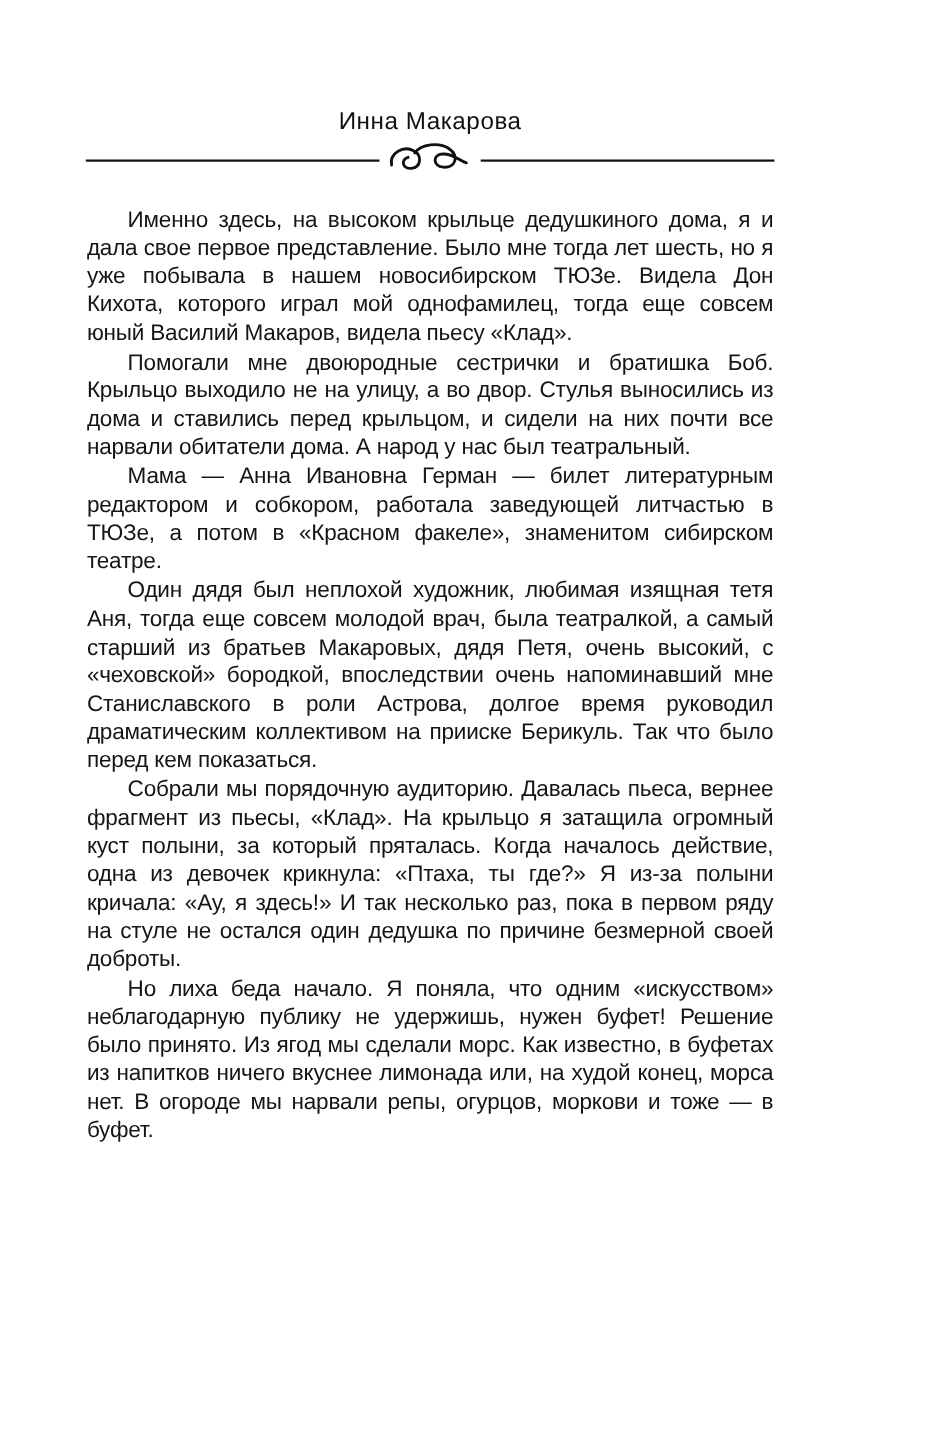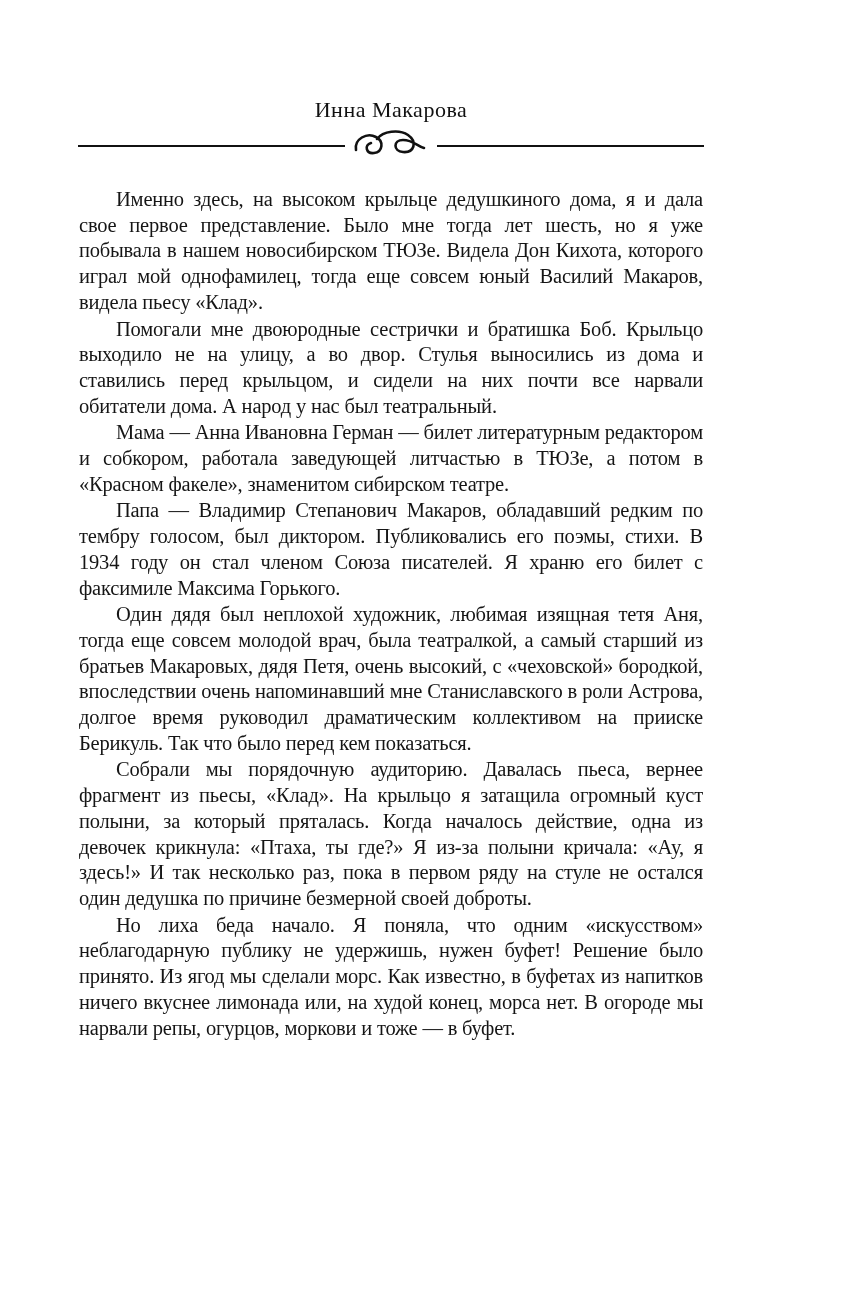--- a/index.html
+++ b/index.html
@@ -6,21 +6,21 @@
     margin: 0;
     padding: 0;
     background: #ffffff;
   }
   .page {
     position: relative;
     width: 844px;
     height: 1116px;
     background: #ffffff;
     color: #111111;
-    font-family: Liberation Serif, serif;
+    font-family: Liberation Sans, sans-serif;
     overflow: hidden;
     border-radius: 18px;
   }
   .column {
     position: absolute;
     left: 78px;
     width: 626px;
     top: 0;
     height: 100%;
   }
@@ -109,21 +109,20 @@
         <path d="M3 21 C 1 10, 14 3, 23 8 C 31 12, 30 23, 21 24 C 13 25, 11 16, 18 14" fill="none" stroke="#111111" stroke-width="2.6" stroke-linecap="round"></path>
         <path d="M24 10 C 30 2, 46 0, 55 6 C 65 13, 61 24, 50 23 C 40 22, 40 11, 50 11 C 60 11, 64 17, 71 19" fill="none" stroke="#111111" stroke-width="2.6" stroke-linecap="round"></path>
       </svg>
       <div class="rule-seg right"></div>
     </div>
 
     <div class="body-text">
         <p>Именно здесь, на высоком крыльце дедушкиного дома, я и дала свое первое представление. Было мне тогда лет шесть, но я уже побывала в нашем новосибирском ТЮЗе. Видела Дон Кихота, которого играл мой однофамилец, тогда еще совсем юный Василий Макаров, видела пьесу «Клад».</p>
         <p>Помогали мне двоюродные сестрички и братишка Боб. Крыльцо выходило не на улицу, а во двор. Стулья выносились из дома и ставились перед крыльцом, и сидели на них почти все нарвали обитатели дома. А народ у нас был театральный.</p>
         <p>Мама — Анна Ивановна Герман — билет литературным редактором и собкором, работала заведующей литчастью в ТЮЗе, а потом в «Красном факеле», знаменитом сибирском театре.</p>
-        <p>Папа — Владимир Степанович Макаров, обладавший редким по тембру голосом, был диктором. Публиковались его поэмы, стихи. В 1934 году он стал членом Союза писателей. Я храню его билет с факсимиле Максима Горького.</p>
         <p>Один дядя был неплохой художник, любимая изящная тетя Аня, тогда еще совсем молодой врач, была театралкой, а самый старший из братьев Макаровых, дядя Петя, очень высокий, с «чеховской» бородкой, впоследствии очень напоминавший мне Станиславского в роли Астрова, долгое время руководил драматическим коллективом на прииске Берикуль. Так что было перед кем показаться.</p>
         <p>Собрали мы порядочную аудиторию. Давалась пьеса, вернее фрагмент из пьесы, «Клад». На крыльцо я затащила огромный куст полыни, за который пряталась. Когда началось действие, одна из девочек крикнула: «Птаха, ты где?» Я из-за полыни кричала: «Ау, я здесь!» И так несколько раз, пока в первом ряду на стуле не остался один дедушка по причине безмерной своей доброты.</p>
         <p>Но лиха беда начало. Я поняла, что одним «искусством» неблагодарную публику не удержишь, нужен буфет! Решение было принято. Из ягод мы сделали морс. Как известно, в буфетах из напитков ничего вкуснее лимонада или, на худой конец, морса нет. В огороде мы нарвали репы, огурцов, моркови и тоже — в буфет.</p>
       </div>
 
     <div class="footer">
       <div class="dash left"></div>
       <div class="page-number">5</div>
       <div class="dash right"></div>
     </div>

